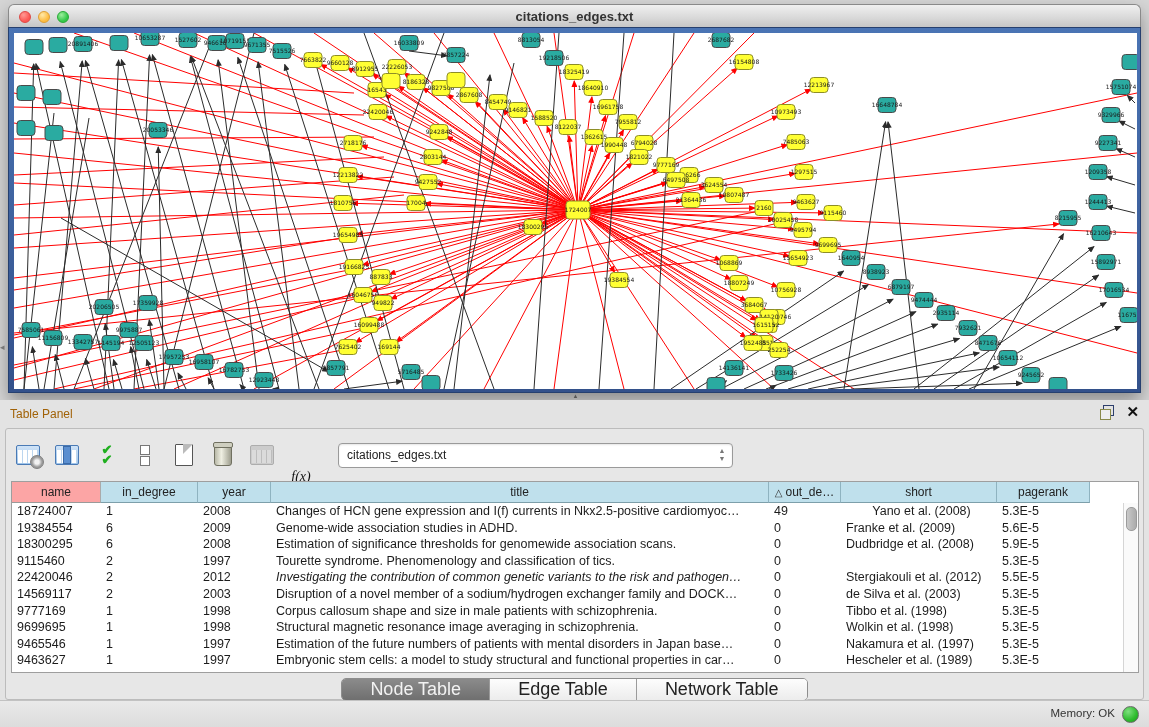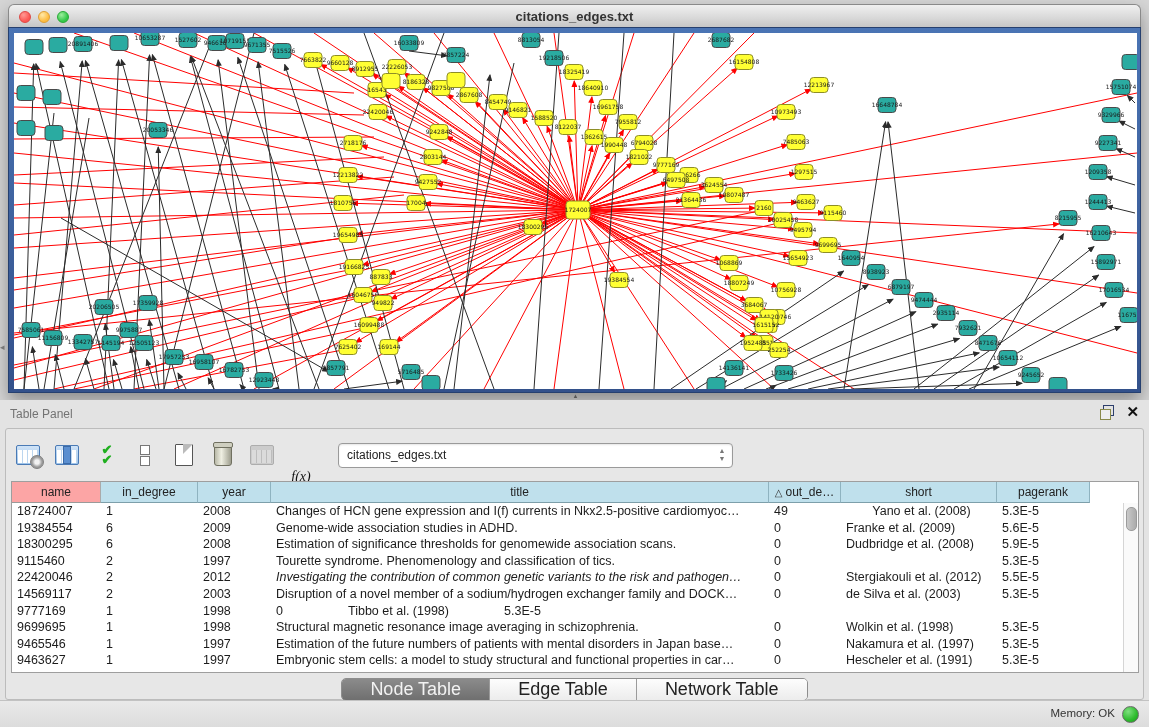--- a/index.html
+++ b/index.html
@@ -20,21 +20,21 @@
   .net-canvas svg{display:block;}
   .node-label{font-size:6px;font-family:"DejaVu Sans",sans-serif;fill:#1a1a1a;}
 
   
   .split-handle{position:absolute;left:571px;top:394px;width:9px;height:5px;color:#555;font-size:6px;line-height:5px;text-align:center;}
   .side-arrow{position:absolute;left:0px;top:341px;width:7px;height:12px;color:#777;font-size:9px;line-height:12px;}
 
   
   .table-panel{position:absolute;left:0;top:400px;width:1149px;height:327px;background:#e3e3e3;}
   .panel-header{position:absolute;left:0;top:0;right:0;height:27px;}
-  .panel-title{position:absolute;left:10px;top:7px;font-size:12px;color:#737373;}
+  .panel-title{position:absolute;left:10px;top:7px;font-size:12px;color:#a16207;}
   .panel-btns{position:absolute;right:10px;top:5px;display:flex;gap:12px;align-items:center;}
   .float-ic{width:14px;height:14px;position:relative;}
   .float-ic .sq1{position:absolute;left:3px;top:0;width:9px;height:9px;border:1px solid #2c3e6b;background:transparent;}
   .float-ic .sq2{position:absolute;left:0;top:4px;width:9px;height:9px;border:1px solid #8a8a4a;background:#eee;}
   .close-x{font-size:15px;font-weight:bold;color:#111;line-height:14px;}
   .panel-body{position:absolute;left:5px;top:28px;width:1137px;height:270px;background:#e7e7e7;border:1px solid #bcbcbc;border-radius:3px;}
 
   .toolbar{position:absolute;left:8px;top:8px;height:36px;display:flex;align-items:center;gap:11px;}
   .tb-icon{width:28px;height:28px;display:flex;align-items:center;justify-content:center;}
   .combo{width:393px;height:23px;margin-left:12px;background:#fff;border:1px solid #9a9a9a;border-radius:4px;
@@ -672,20 +672,21 @@
               <div class="g-cell" style="width: 73px;">2003</div>
               <div class="g-cell" style="width: 498px;">Disruption of a novel member of a sodium/hydrogen exchanger family and DOCK…</div>
               <div class="g-cell" style="width: 72px;">0</div>
               <div class="g-cell" style="width: 156px;">de Silva et al. (2003)</div>
               <div class="g-cell" style="width: 93px;">5.3E-5</div>
             </div>
             <div class="g-row">
               <div class="g-cell" style="width: 89px;">9777169</div>
               <div class="g-cell" style="width: 97px;">1</div>
               <div class="g-cell" style="width: 73px;">1998</div>
+              <div class="g-cell" style="width: 498px;">Corpus callosum shape and size in male patients with schizophrenia.</div>
               <div class="g-cell" style="width: 72px;">0</div>
               <div class="g-cell" style="width: 156px;">Tibbo et al. (1998)</div>
               <div class="g-cell" style="width: 93px;">5.3E-5</div>
             </div>
             <div class="g-row">
               <div class="g-cell" style="width: 89px;">9699695</div>
               <div class="g-cell" style="width: 97px;">1</div>
               <div class="g-cell" style="width: 73px;">1998</div>
               <div class="g-cell" style="width: 498px;">Structural magnetic resonance image averaging in schizophrenia.</div>
               <div class="g-cell" style="width: 72px;">0</div>
@@ -700,21 +701,21 @@
               <div class="g-cell" style="width: 72px;">0</div>
               <div class="g-cell" style="width: 156px;">Nakamura et al. (1997)</div>
               <div class="g-cell" style="width: 93px;">5.3E-5</div>
             </div>
             <div class="g-row">
               <div class="g-cell" style="width: 89px;">9463627</div>
               <div class="g-cell" style="width: 97px;">1</div>
               <div class="g-cell" style="width: 73px;">1997</div>
               <div class="g-cell" style="width: 498px;">Embryonic stem cells: a model to study structural and functional properties in car…</div>
               <div class="g-cell" style="width: 72px;">0</div>
-              <div class="g-cell" style="width: 156px;">Hescheler et al. (1991)</div>
+              <div class="g-cell" style="width: 156px;">Hescheler et al. (1989)</div>
               <div class="g-cell" style="width: 93px;">5.3E-5</div>
             </div>
           </div>
         <div class="vscroll">
             <div class="vthumb"></div>
           </div>
       </div>
 
       <div class="seg-tabs">
         <div class="seg" id="segtabs">

